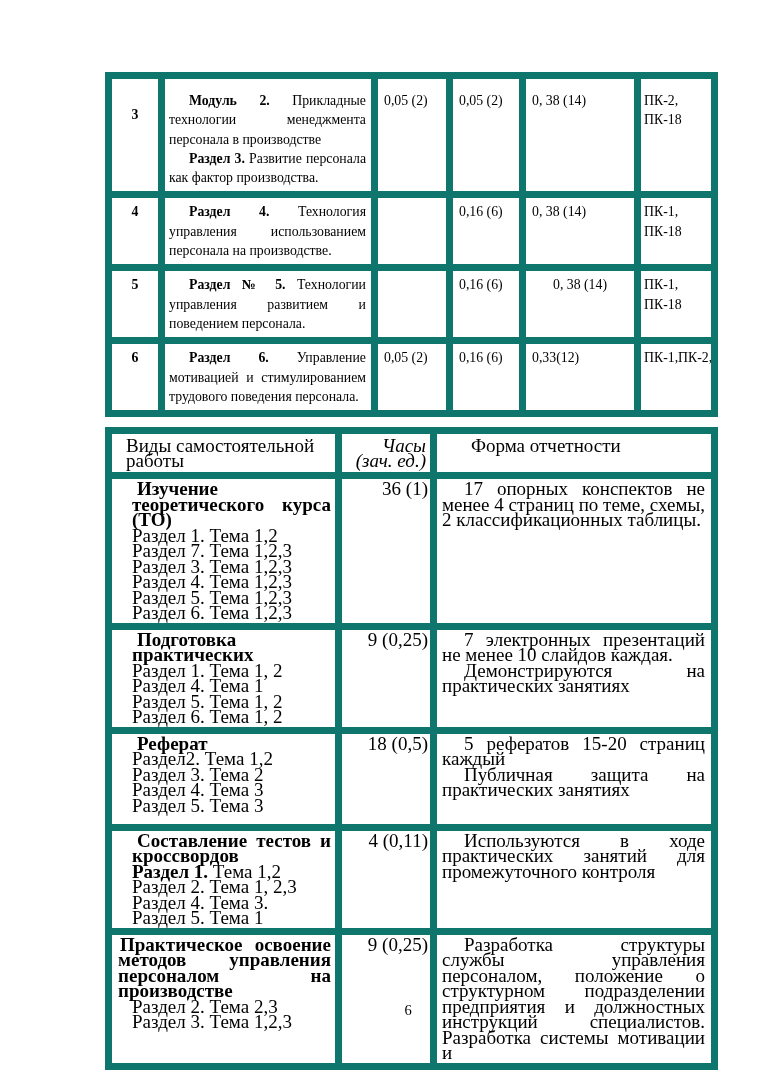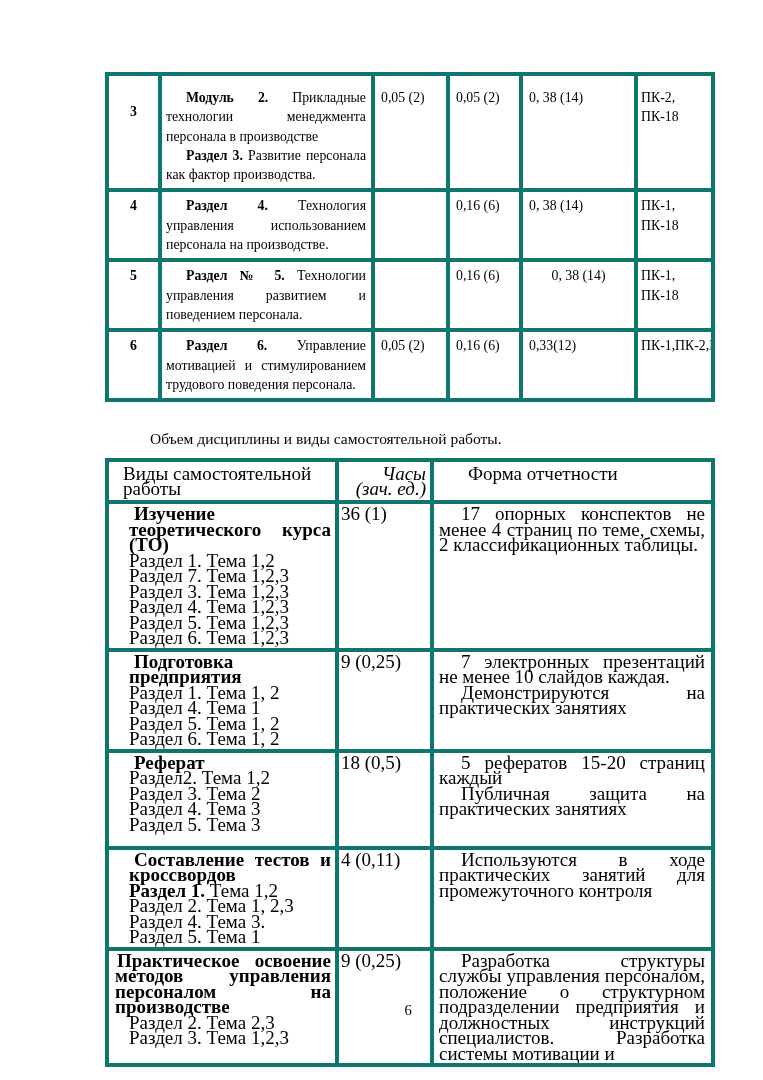--- a/index.html
+++ b/index.html
@@ -1,20 +1,20 @@
 <!DOCTYPE html>
 <html><head>
 <meta charset="utf-8">
 <style>
   html,body{margin:0;padding:0;}
   body{width:763px;height:1080px;background:#ffffff;color:#000000;
        font-family:"Liberation Serif","DejaVu Serif",serif;}
   .page{position:relative;width:763px;height:1080px;overflow:hidden;background:#ffffff;}
   table{border-collapse:collapse;table-layout:fixed;}
-  td{border:4px solid #0f766e;vertical-align:top;overflow:hidden;}
+  td{border:7px solid #0f766e;vertical-align:top;overflow:hidden;}
   p{margin:0;}
   b{font-weight:bold;}
 
   
   .t1{margin:72px 0 0 105px;width:606px;font-size:13.8px;line-height:19.3px;}
   .t1 .c-num{width:53px;}  .t1 .c-desc{width:213px;}
   .t1 .c-v1{width:75px;}   .t1 .c-v2{width:73px;}
   .t1 .c-v3{width:115px;}  .t1 .c-comp{width:77px;}
   .t1 td.num{text-align:center;font-weight:bold;padding:4px 2px;}
   .t1 tr.first td.num{padding-top:26px;}
@@ -34,21 +34,21 @@
   .t2{margin:10px 0 8px 105px;width:606px;font-size:19px;line-height:15.5px;}
   .t2 .c-kinds{width:230px;} .t2 .c-hours{width:95px;} .t2 .c-form{width:281px;}
   .t2 td.hd{padding:4px 4px;line-height:15px;}
   .t2 td.hd-kinds{padding-left:14px;}
   .t2 td.hd-hours{text-align:right;font-style:italic;}
   .t2 td.hd-form{padding-left:34px;}
   .t2 td.kinds{padding:2px 4px;}
   .t2 .t2-title{font-weight:bold;text-align:justify;margin-left:16px;text-indent:5px;}
   .t2 .t2-title-wide{margin-left:2px;text-indent:2px;}
   .t2 .t2-line{margin-left:16px;}
-  .t2 td.hours{text-align:left;padding:2px 2px;}
+  .t2 td.hours{text-align:right;padding:2px 2px;}
   .t2 td.report{padding:2px 6px 2px 5px;}
   .t2 td.report p{text-align:justify;text-indent:22px;}
   .t2 tr.h34{height:34px;} .t2 tr.h129{height:129px;} .t2 tr.h85{height:85px;}
   .t2 tr.h97{height:97px;} .t2 tr.h96{height:96px;}
 
   
   .pagenum{position:absolute;top:1002px;left:105px;width:606px;text-align:center;font-size:14.5px;}
 </style>
 </head>
 <body>
@@ -106,21 +106,20 @@
         </td>
         <td class="val">0,05 (2)</td>
         <td class="val">0,16 (6)</td>
         <td class="val">0,33(12)</td>
         <td class="comp">ПК-1,ПК-2,ПК-18</td>
       </tr>
 
     </tbody>
   </table>
 
-  <p class="heading">Объем дисциплины и виды самостоятельной работы.</p>
 
   <table class="t2">
     <colgroup>
       <col class="c-kinds">
         <col class="c-hours">
         <col class="c-form">
     </colgroup>
     <tbody>
       <tr class="h34">
         <td class="hd hd-kinds">Виды самостоятельной работы</td>
@@ -142,21 +141,21 @@
           <p class="t2-line">Раздел 6. Тема 1,2,3</p>
         </td>
         <td class="hours">36 (1)</td>
         <td class="report">
           <p>17 опорных конспектов не менее 4 страниц по теме, схемы, 2 классификационных таблицы.</p>
         </td>
       </tr>
 
       <tr class="h85">
         <td class="kinds">
-          <p class="t2-title">Подготовка предприятия</p>
+          <p class="t2-title">Подготовка практических</p>
           <p class="t2-line">Раздел 1. Тема 1, 2</p>
           <p class="t2-line">Раздел 4. Тема 1</p>
           <p class="t2-line">Раздел 5. Тема 1, 2</p>
           <p class="t2-line">Раздел 6. Тема 1, 2</p>
         </td>
         <td class="hours">9 (0,25)</td>
         <td class="report">
           <p>7 электронных презентаций не менее 10 слайдов каждая.</p>
           <p>Демонстрируются на практических занятиях</p>
         </td>

